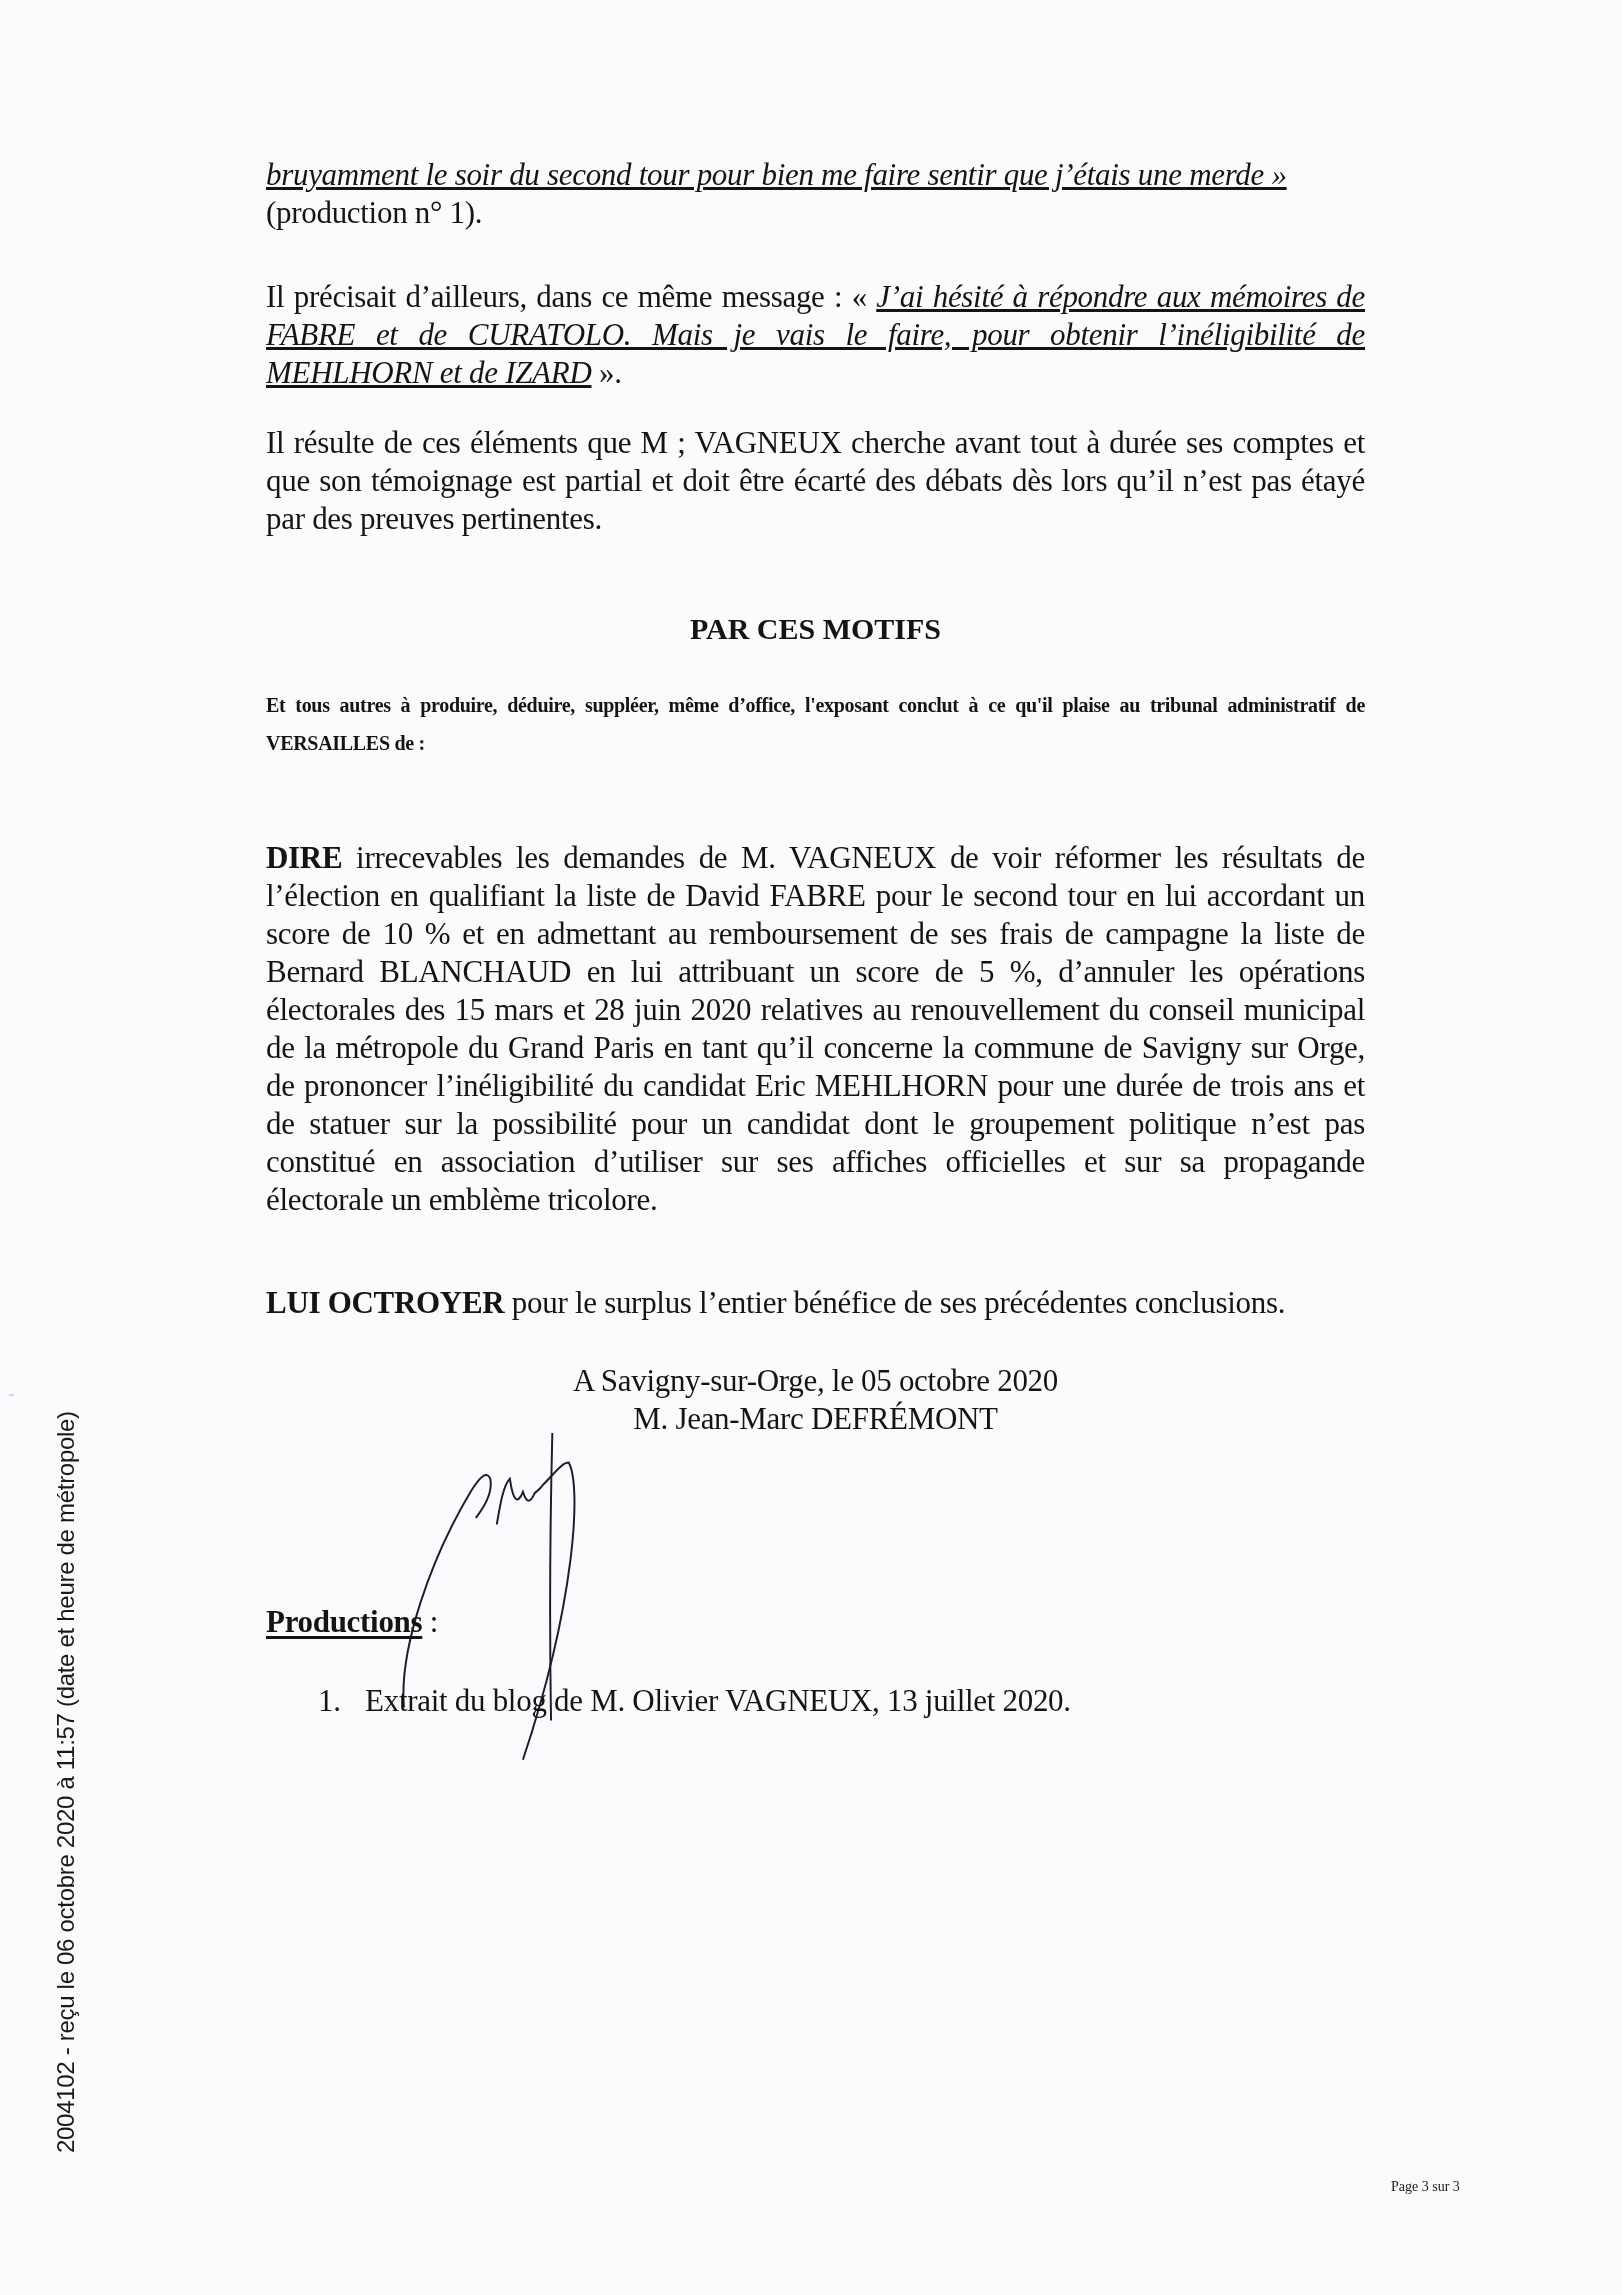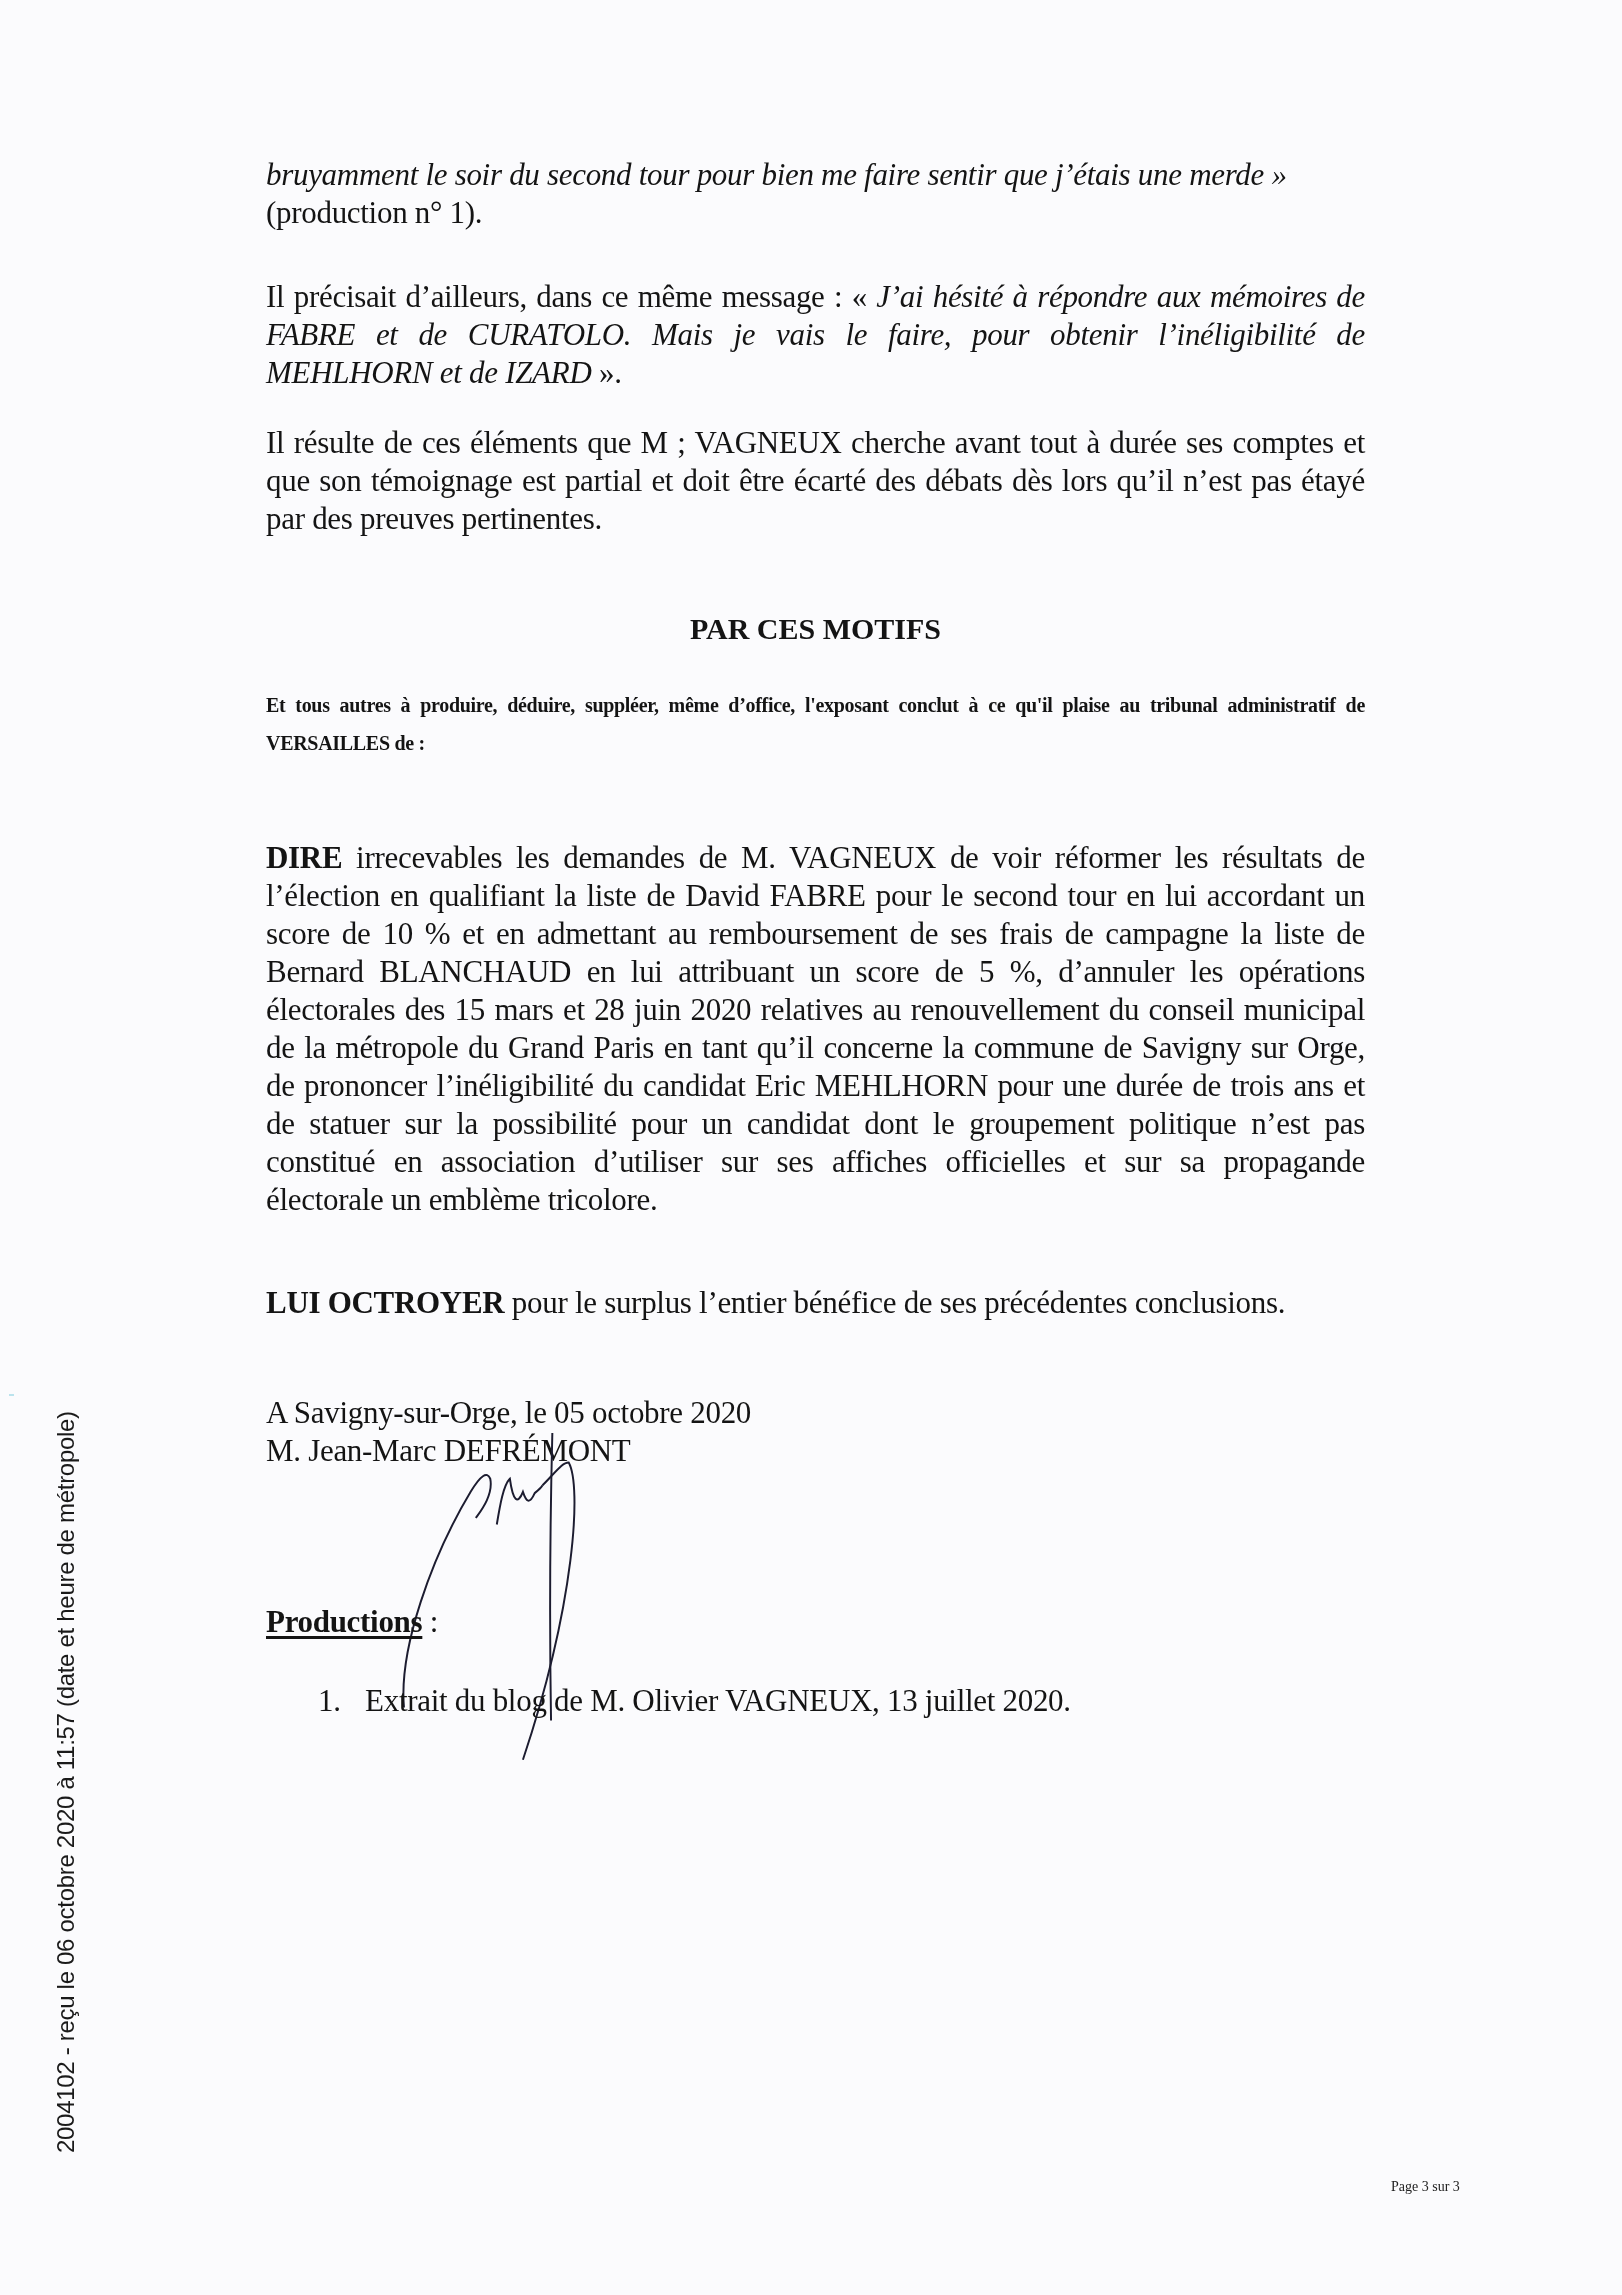--- a/index.html
+++ b/index.html
@@ -19,21 +19,21 @@
     }
     .body-text {
       position: absolute;
       left: 266px;
       width: 1099px;
       font-size: 31px;
       line-height: 38px;
       letter-spacing: -0.3px;
     }
     .justify { text-align: justify; text-align-last: left; }
-    .it { font-style: italic; }
+    .it { font-style: italic; text-decoration: underline; }
     .b { font-weight: bold; }
     p { margin: 0; }
     .center-heading {
       position: absolute;
       left: 266px;
       width: 1099px;
       text-align: center;
       font-weight: bold;
       font-size: 30px;
     }
@@ -100,21 +100,21 @@
   </div>
 
   <div class="body-text justify" style="top:839px;">
     <p><span class="b">DIRE</span><span> irrecevables les demandes de M. VAGNEUX de voir réformer les résultats de l’élection en qualifiant la liste de David FABRE pour le second tour en lui accordant un score de 10 % et en admettant au remboursement de ses frais de campagne la liste de Bernard BLANCHAUD en lui attribuant un score de 5 %, d’annuler les opérations électorales des 15 mars et 28 juin 2020 relatives au renouvellement du conseil municipal de la métropole du Grand Paris en tant qu’il concerne la commune de Savigny sur Orge, de prononcer l’inéligibilité du candidat Eric MEHLHORN pour une durée de trois ans et de statuer sur la possibilité pour un candidat dont le groupement politique n’est pas constitué en association d’utiliser sur ses affiches officielles et sur sa propagande électorale un emblème tricolore.</span></p>
   </div>
 
   <div class="body-text" style="top:1284px;">
     <p><span class="b">LUI OCTROYER</span><span> pour le surplus l’entier bénéfice de ses précédentes conclusions.</span></p>
   </div>
 
-  <div class="body-text" style="top:1394px;">
+  <div class="body-text" style="top:1362px;text-align:center;">
     <p>A Savigny-sur-Orge, le 05 octobre 2020</p>
     <p>M. Jean-Marc DEFRÉMONT</p>
   </div>
 
   <svg class="signature" viewBox="0 0 520 560">
     <path d="M58 420 C 50 330, 100 190, 160 90 C 175 65, 185 58, 190 70 C 195 95, 175 120, 168 130" fill="none" stroke="#1c1c30" stroke-width="3"></path>
     <path d="M285 0 C 282 120, 280 260, 283 440" fill="none" stroke="#1c1c30" stroke-width="3"></path>
     <path d="M200 140 C 205 110, 210 80, 220 70 C 225 105, 232 110, 240 90 C 245 105, 250 110, 258 92 C 263 88, 268 84, 270 80" fill="none" stroke="#1c1c30" stroke-width="3"></path>
     <path d="M270 80 C 290 60, 300 45, 310 45 C 330 80, 320 260, 240 500" fill="none" stroke="#1c1c30" stroke-width="3"></path>
   </svg>

